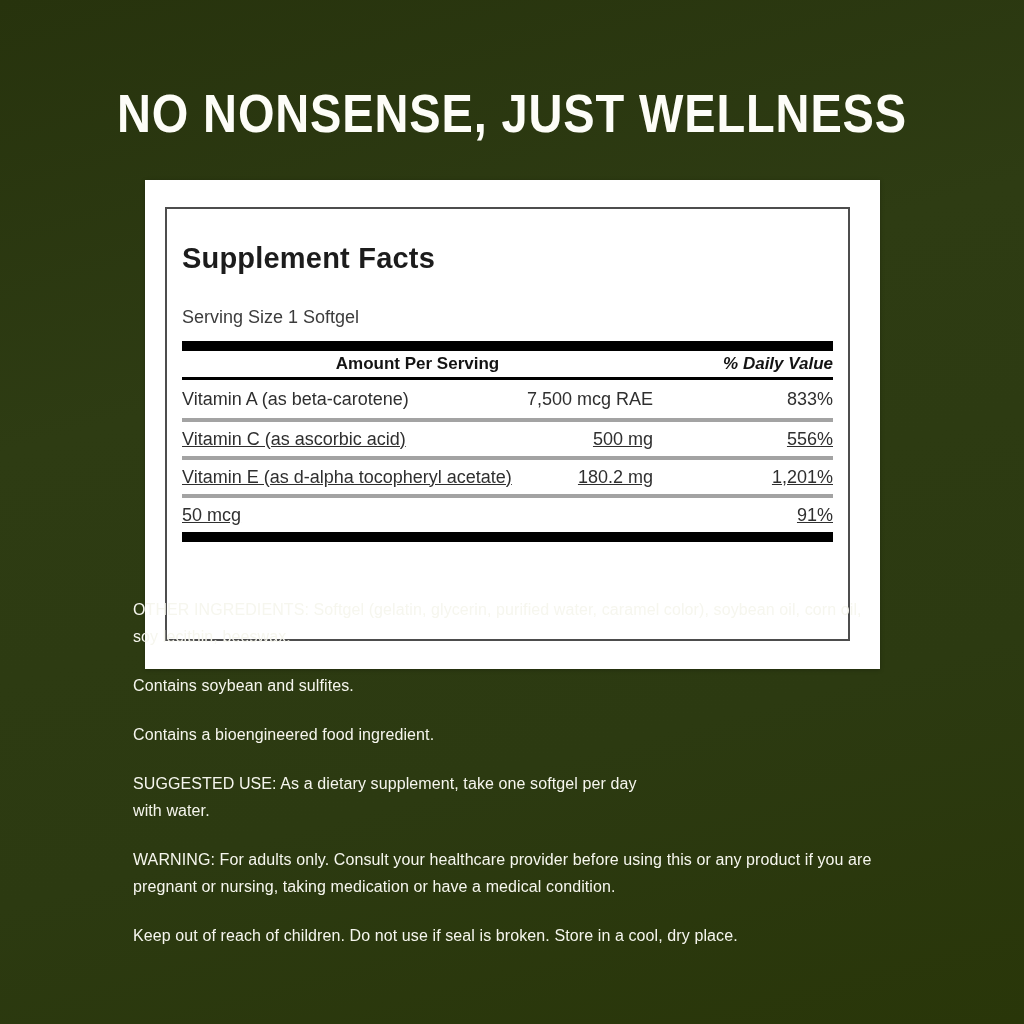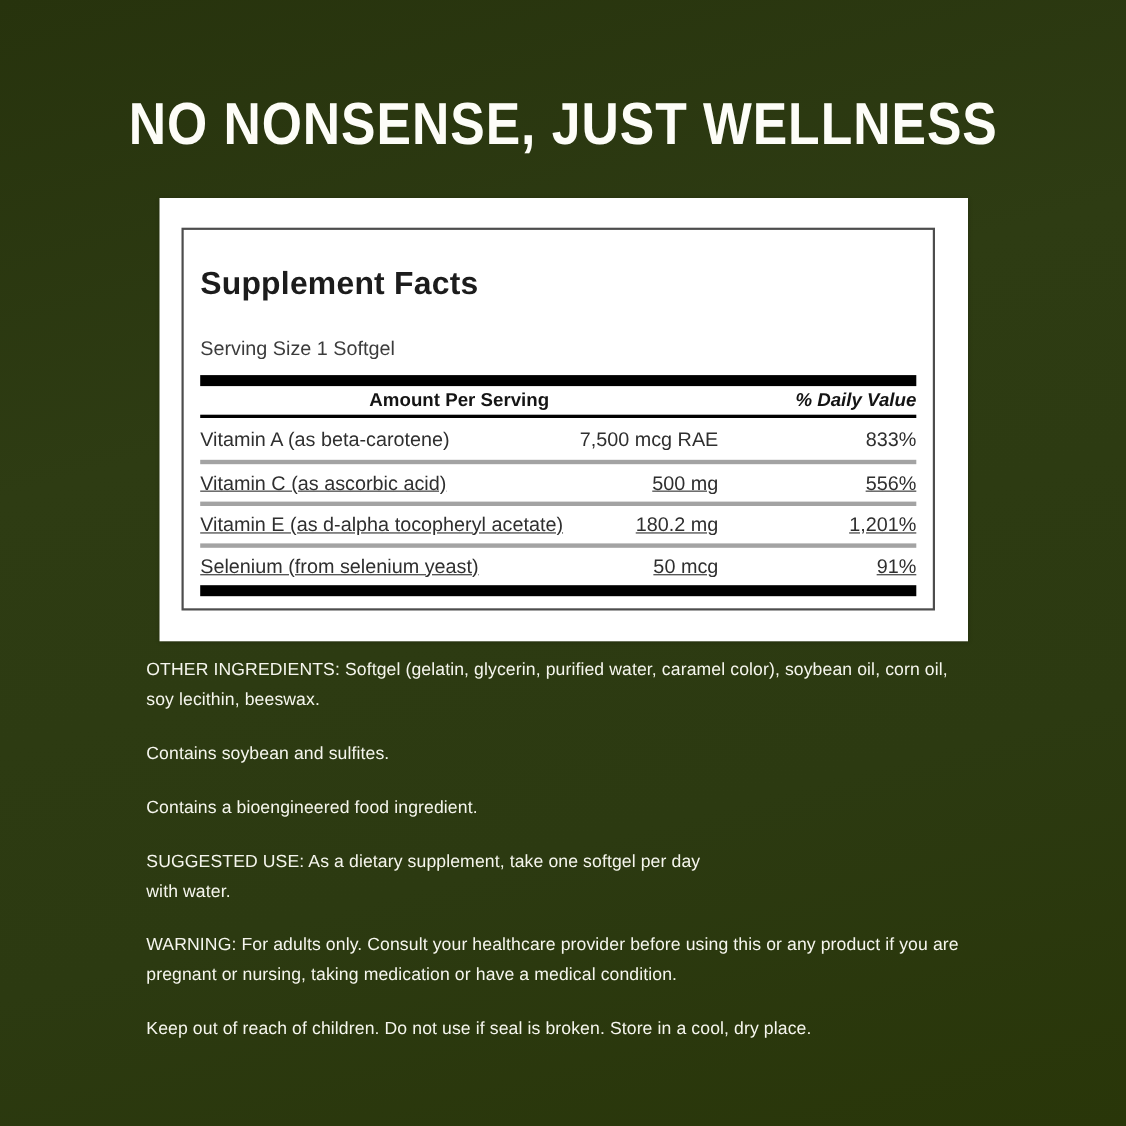--- a/index.html
+++ b/index.html
@@ -13,21 +13,21 @@
   .hero-title{
     position:absolute;top:86px;left:0;width:1024px;
     text-align:center;color:#fdfdf8;font-weight:700;
     font-size:54px;line-height:54px;letter-spacing:1px;
     transform:scaleX(0.87);transform-origin:50% 50%;
     white-space:nowrap;
   }
 
   
   .card{
-    position:absolute;left:145px;top:180px;width:735px;height:403px;
+    position:absolute;left:145px;top:180px;width:735px;height:489px;
     background:#ffffff;box-shadow:0 1px 4px rgba(0,0,0,0.25);
   }
   .panel{
     position:absolute;left:20px;top:27px;right:30px;bottom:28px;
     border:2px solid #4d4d4d;background:#fff;
     padding:0 15px;box-sizing:border-box;
     color:#2e2e2e;
   }
   .sf-title{
     margin:32px 0 0;font-size:29px;line-height:34px;font-weight:700;color:#1c1c1c;
@@ -98,21 +98,20 @@
     <div class="nrow">
       <div class="left">
         <span>Vitamin E (as d-alpha tocopheryl acetate)</span>
         <span class="amount">180.2 mg</span>
       </div>
       <div class="dv">1,201%</div>
     </div>
 
     <div class="nrow">
       <div class="left">
-        <span>Selenium (from selenium yeast)</span>
         <span class="amount">50 mcg</span>
       </div>
       <div class="dv">91%</div>
     </div>
 
     <div class="bar"></div>
   </div>
 </div>
 
 <div class="info">

